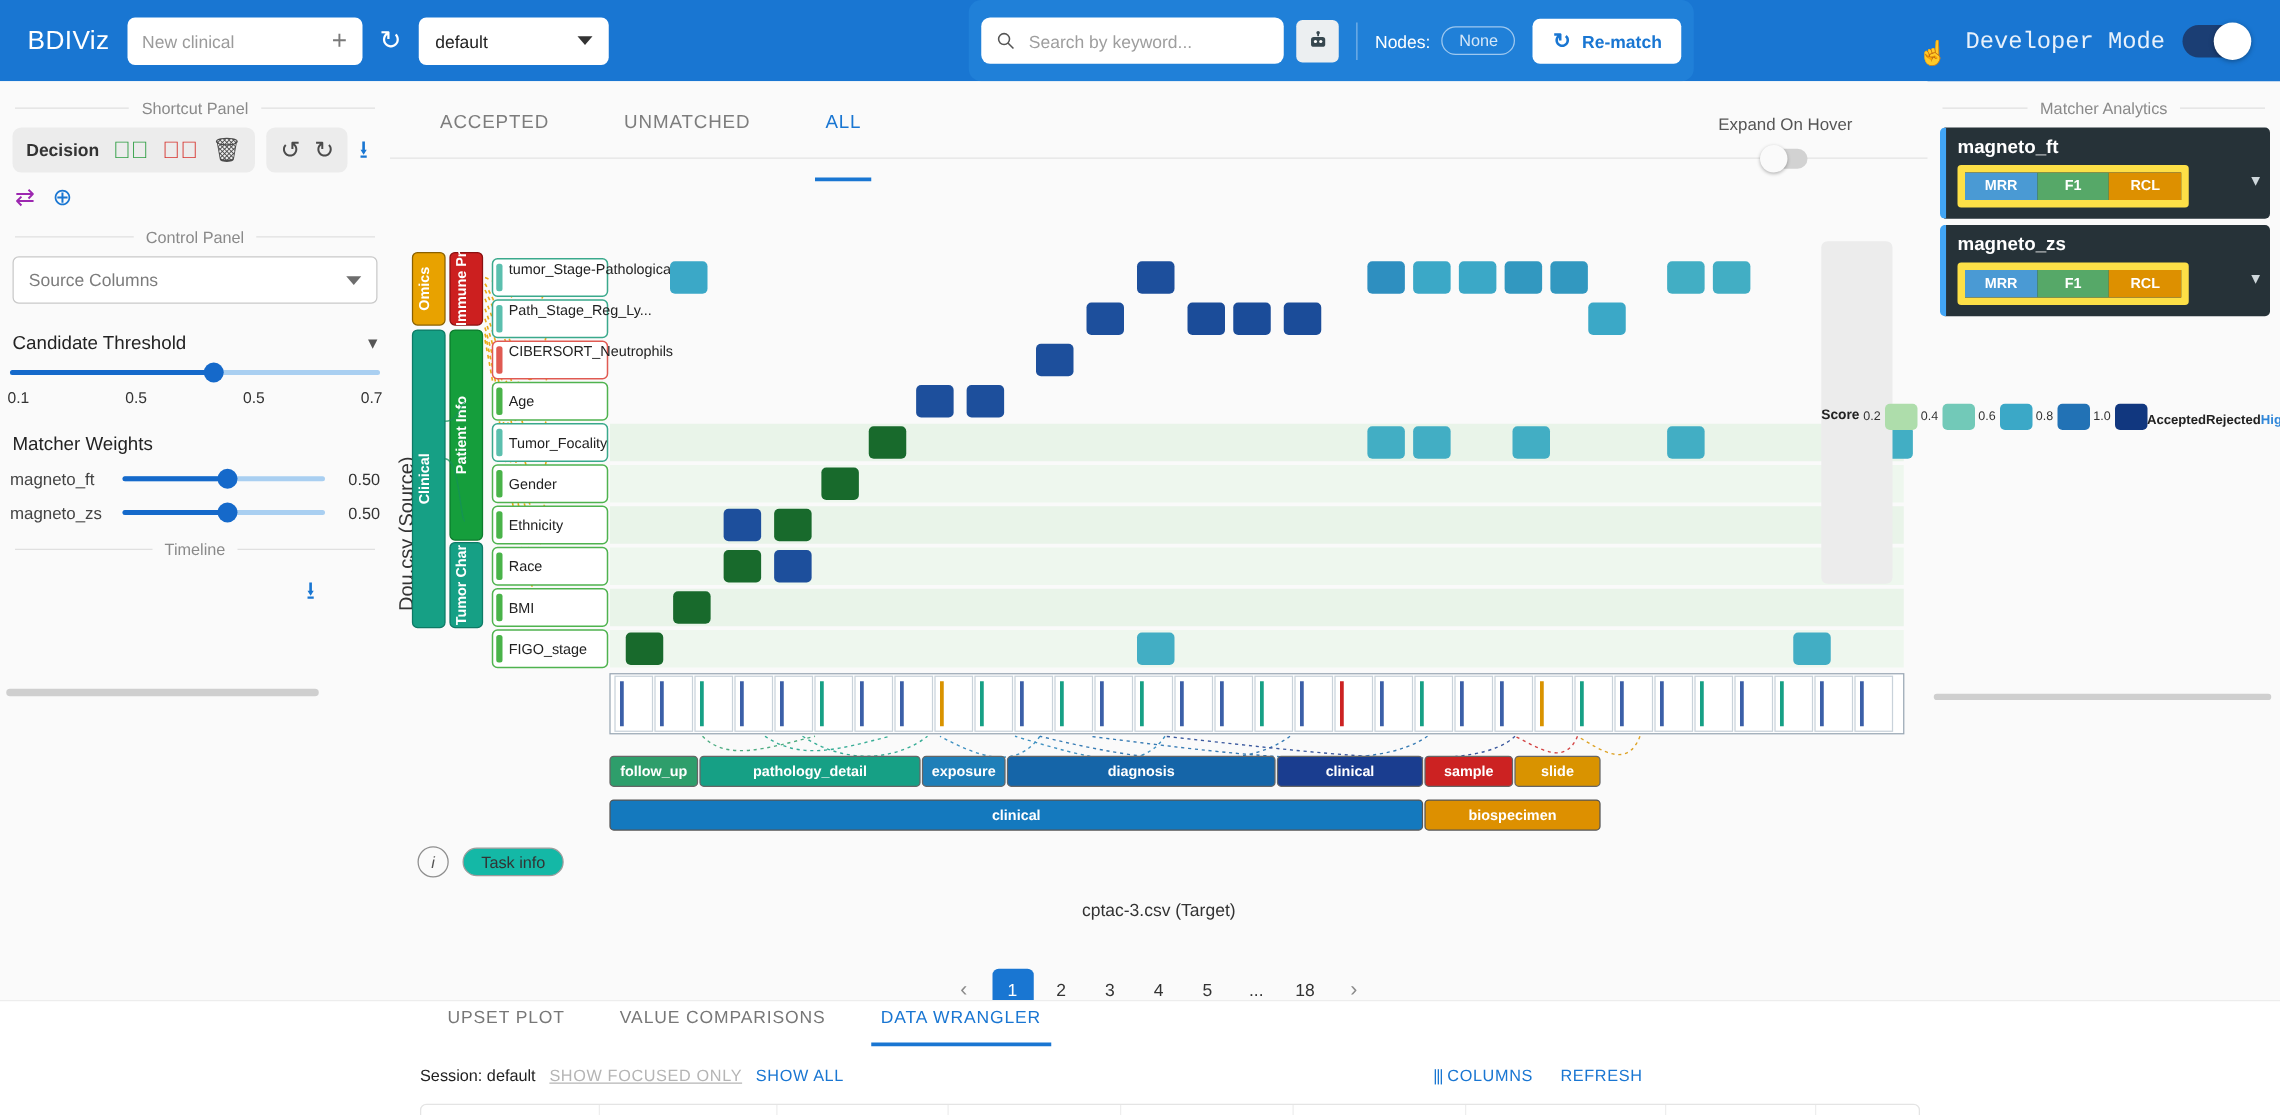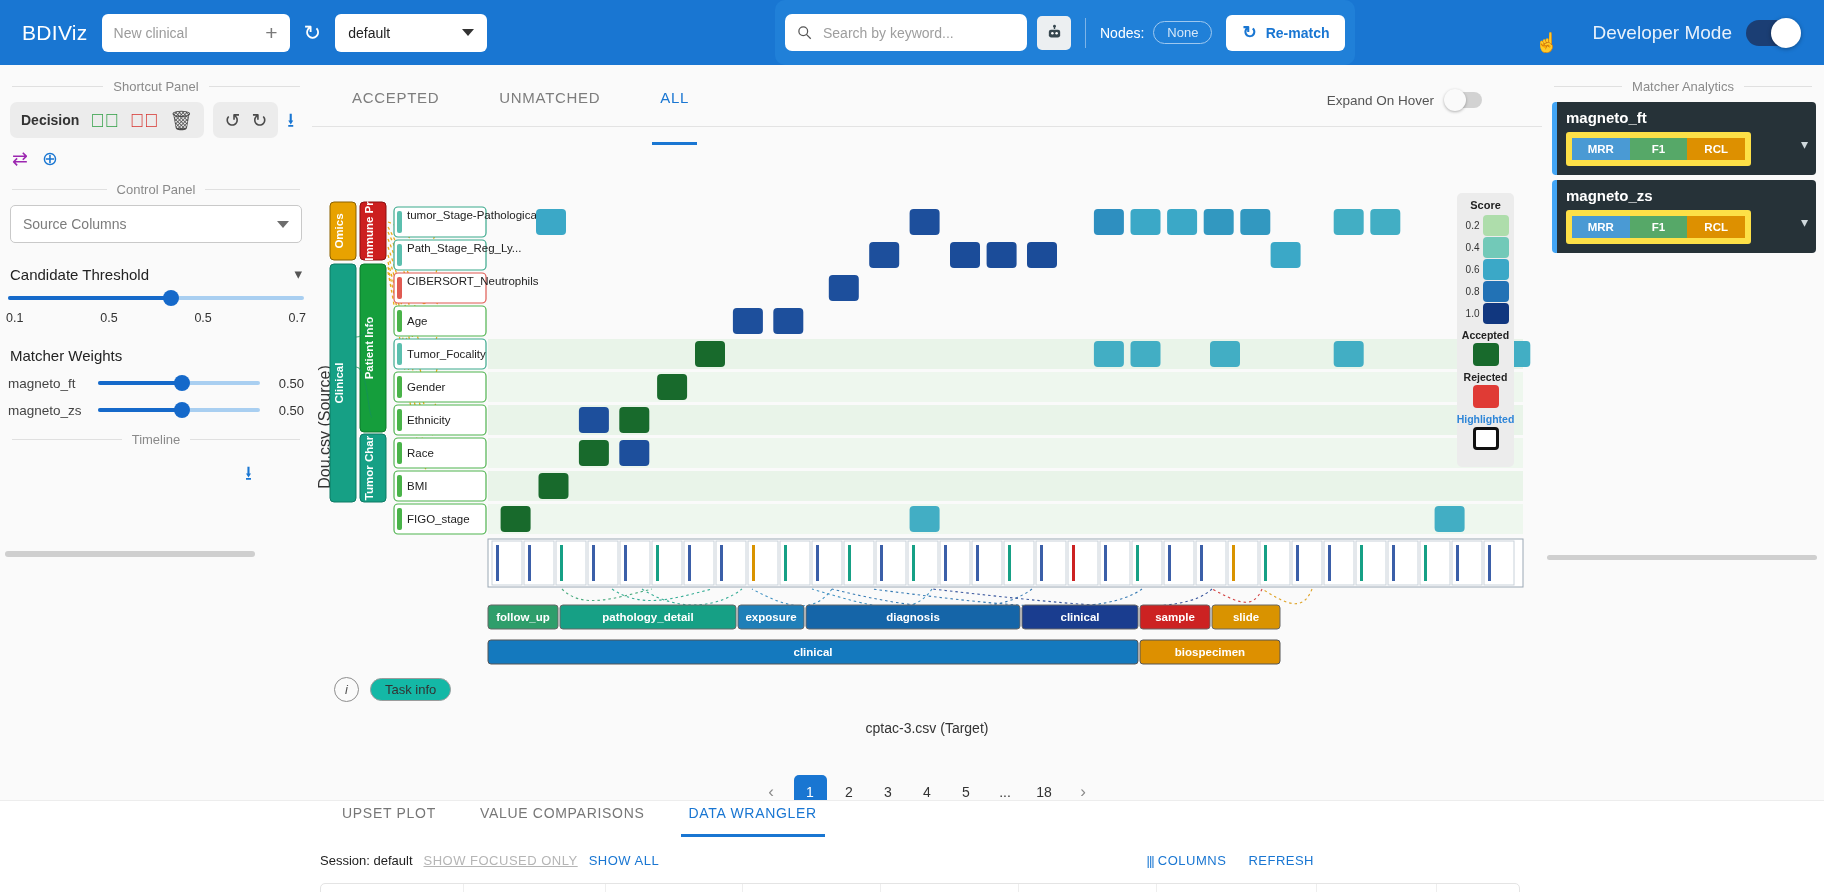--- a/index.html
+++ b/index.html
@@ -48,21 +48,21 @@
   .nodes-lbl { color:#fff; font-size:14px; margin-right:9px; }
   .nodes-chip {
     border:1px solid #9ec8ef;border-radius:14px;color:#d5e7f8;font-size:13px;
     padding:3px 13px;
   }
   .rematch {
     background:#fff;border-radius:6px;height:36px;margin-left:14px;padding:0 16px;
     display:flex;align-items:center;gap:9px;color:#1976d2;font-size:14px;font-weight:bold;
   }
   #devmode {
-    position:absolute; right:24px; top:0; height:65px; display:flex; align-items:center; gap:14px;
+    position:absolute; right:24px; top:0; height:65px; display:flex; align-items:center; gap:14px;font-family:Liberation Mono, monospace;
   }
   #devmode .lbl { color:#e8f1fb; font-size:19px; }
   .switch { width:54px;height:26px;border-radius:13px;background:#1b3e74;position:relative; }
   .switch .knob { position:absolute;right:-1px;top:-2px;width:30px;height:30px;border-radius:50%;background:#fff;box-shadow:0 1px 4px rgba(0,0,0,.35); }
   .cursor-hand { position:absolute; left:1535px; top:31px; font-size:19px; color:#111; }
 
   
   #left { position:absolute;left:0;top:65px;width:312px;height:600px;background:#fafafa; }
   .divider-label { display:flex;align-items:center;gap:10px;color:#8a8a8a;font-size:13px;margin:14px 12px 8px; }
   .divider-label:before,.divider-label:after { content:"";flex:1;height:1px;background:#e0e0e0; }
@@ -92,35 +92,35 @@
   .dl-ic { color:#1976d2;font-size:20px; }
   .tl-dl { display:flex;justify-content:flex-end;padding:8px 60px 0; }
   .hscroll { position:absolute;left:5px;bottom:108px;width:250px;height:6px;background:#cfcfcf;border-radius:3px; }
 
   
   #main { position:absolute;left:312px;top:65px;width:1230px;height:722px;background:#fafafa; }
   #tabs { display:flex;gap:0;padding:22px 10px 0 10px;border-bottom:1px solid #e3e3e3;height:62px; }
   .tab { padding:0 30px;font-size:15px;color:#7d7d7d;letter-spacing:.7px;position:relative;line-height:22px;cursor:pointer; }
   .tab.active { color:#1976d2; }
   .tab.active:after { content:"";position:absolute;left:22px;right:22px;bottom:-19px;height:3px;background:#1976d2; }
-  .expand-hover { position:absolute;right:60px;top:27px;display:flex;align-items:center;gap:12px;font-size:13.5px;color:#555; }
+  .expand-hover { position:absolute;right:60px;top:27px;display:flex;align-items:center;gap:12px;font-size:13.5px;color:#555;flex-direction:column; }
   .sw2 { width:36px;height:16px;border-radius:8px;background:#d2d2d2;position:relative; }
   .sw2 .k { position:absolute;left:-2px;top:-3px;width:22px;height:22px;border-radius:50%;background:#fafafa;box-shadow:0 1px 3px rgba(0,0,0,.3); }
 
   
   #hm { position:absolute;left:0;top:62px;width:1230px;height:600px; }
   .axis-title { font-size:16px;fill:#333; }
   .band-txt { font-size:11.5px;fill:#fff;font-weight:bold; }
   .rowlabel-box { fill:#fff;stroke:#3aa98c;stroke-width:1.2;rx:4; }
   .rowlabel-txt { font-size:11.5px;fill:#222; }
 
   
   #legend {
     position:absolute;left:1457px;top:193px;width:57px;height:274px;background:#ececec;
-    border-radius:5px;display:flex;flex-direction:column;align-items:center;padding-top:6px;
+    border-radius:5px;display:flex;flex-direction:row;align-items:center;padding-top:6px;
   }
   #legend .ttl { font-size:11px;font-weight:bold;color:#222;margin-bottom:3px; }
   .lg-row { display:flex;align-items:center;gap:3px;height:22px; }
   .lg-row .v { font-size:10px;color:#333;width:17px;text-align:right; }
   .lg-sw { width:26px;height:21px;border-radius:4px; }
   .lg-cap { font-size:10.5px;font-weight:bold;color:#222;margin-top:5px; }
   .lg-big { width:26px;height:23px;border-radius:4px;margin-top:2px; }
 
   
   .info-row { position:absolute;left:0;top:612px;display:flex;align-items:center;gap:11px;padding-left:22px; }
@@ -138,21 +138,21 @@
   #right { position:absolute;right:0;top:65px;width:282px;height:500px; }
   .ma-card { margin:5px 8px 3px 10px;background:#263238;border-radius:4px;border-left:5px solid #42a5f5;padding:7px 9px 9px;position:relative; }
   .ma-card .nm { color:#fff;font-size:15px;font-weight:bold;margin-bottom:6px; }
   .metrics { display:flex;border-radius:3px;overflow:hidden;border:6px solid #fde047;width:185px; }
   .metrics div { flex:1;text-align:center;color:#fff;font-size:11.5px;font-weight:bold;padding:5px 0; }
   .m-mrr { background:#4a9ad4; } .m-f1 { background:#56a868; } .m-rcl { background:#dd9000; }
   .ma-chev { position:absolute;right:8px;top:34px;color:#cfd8dc;font-size:14px; }
   .r-hscroll { position:absolute;left:5px;top:490px;width:270px;height:5px;background:#cfcfcf;border-radius:3px; }
 
   
-  #bottom { position:absolute;left:0;top:800px;width:1824px;height:92px;background:#fff;border-top:1px solid #ededed; }
+  #bottom { position:absolute;left:0;top:800px;width:1824px;height:92px;background:#fff;border-top:1px solid #ededed;padding-left:16px; }
   #btabs { display:flex;padding-left:320px;gap:0;height:46px;align-items:flex-start;padding-top:4px; }
   .btab { padding:0 22px;font-size:14px;letter-spacing:.7px;color:#777;position:relative;cursor:pointer; }
   .btab.active { color:#1976d2; }
   .btab.active:after { content:"";position:absolute;left:14px;right:14px;bottom:-16px;height:3px;background:#1976d2; }
   #brow { display:flex;align-items:center;padding:0 0 0 320px;height:26px;gap:11px;font-size:13px; }
   #brow .sess { color:#222; }
   .lnk-dis { color:#b5b5b5; letter-spacing:.5px;text-decoration:underline; }
   .lnk { color:#1976d2; letter-spacing:.5px; cursor:pointer; }
   .right-acts { margin-left:auto;margin-right:510px;display:flex;gap:22px;align-items:center;color:#1976d2;font-size:13px;letter-spacing:.5px; }
   #thead { margin:10px 0 0 320px;width:1200px;border:1px solid #e4e4e4;border-radius:5px 5px 0 0;display:flex;height:36px;overflow:hidden;background:#fff; }

